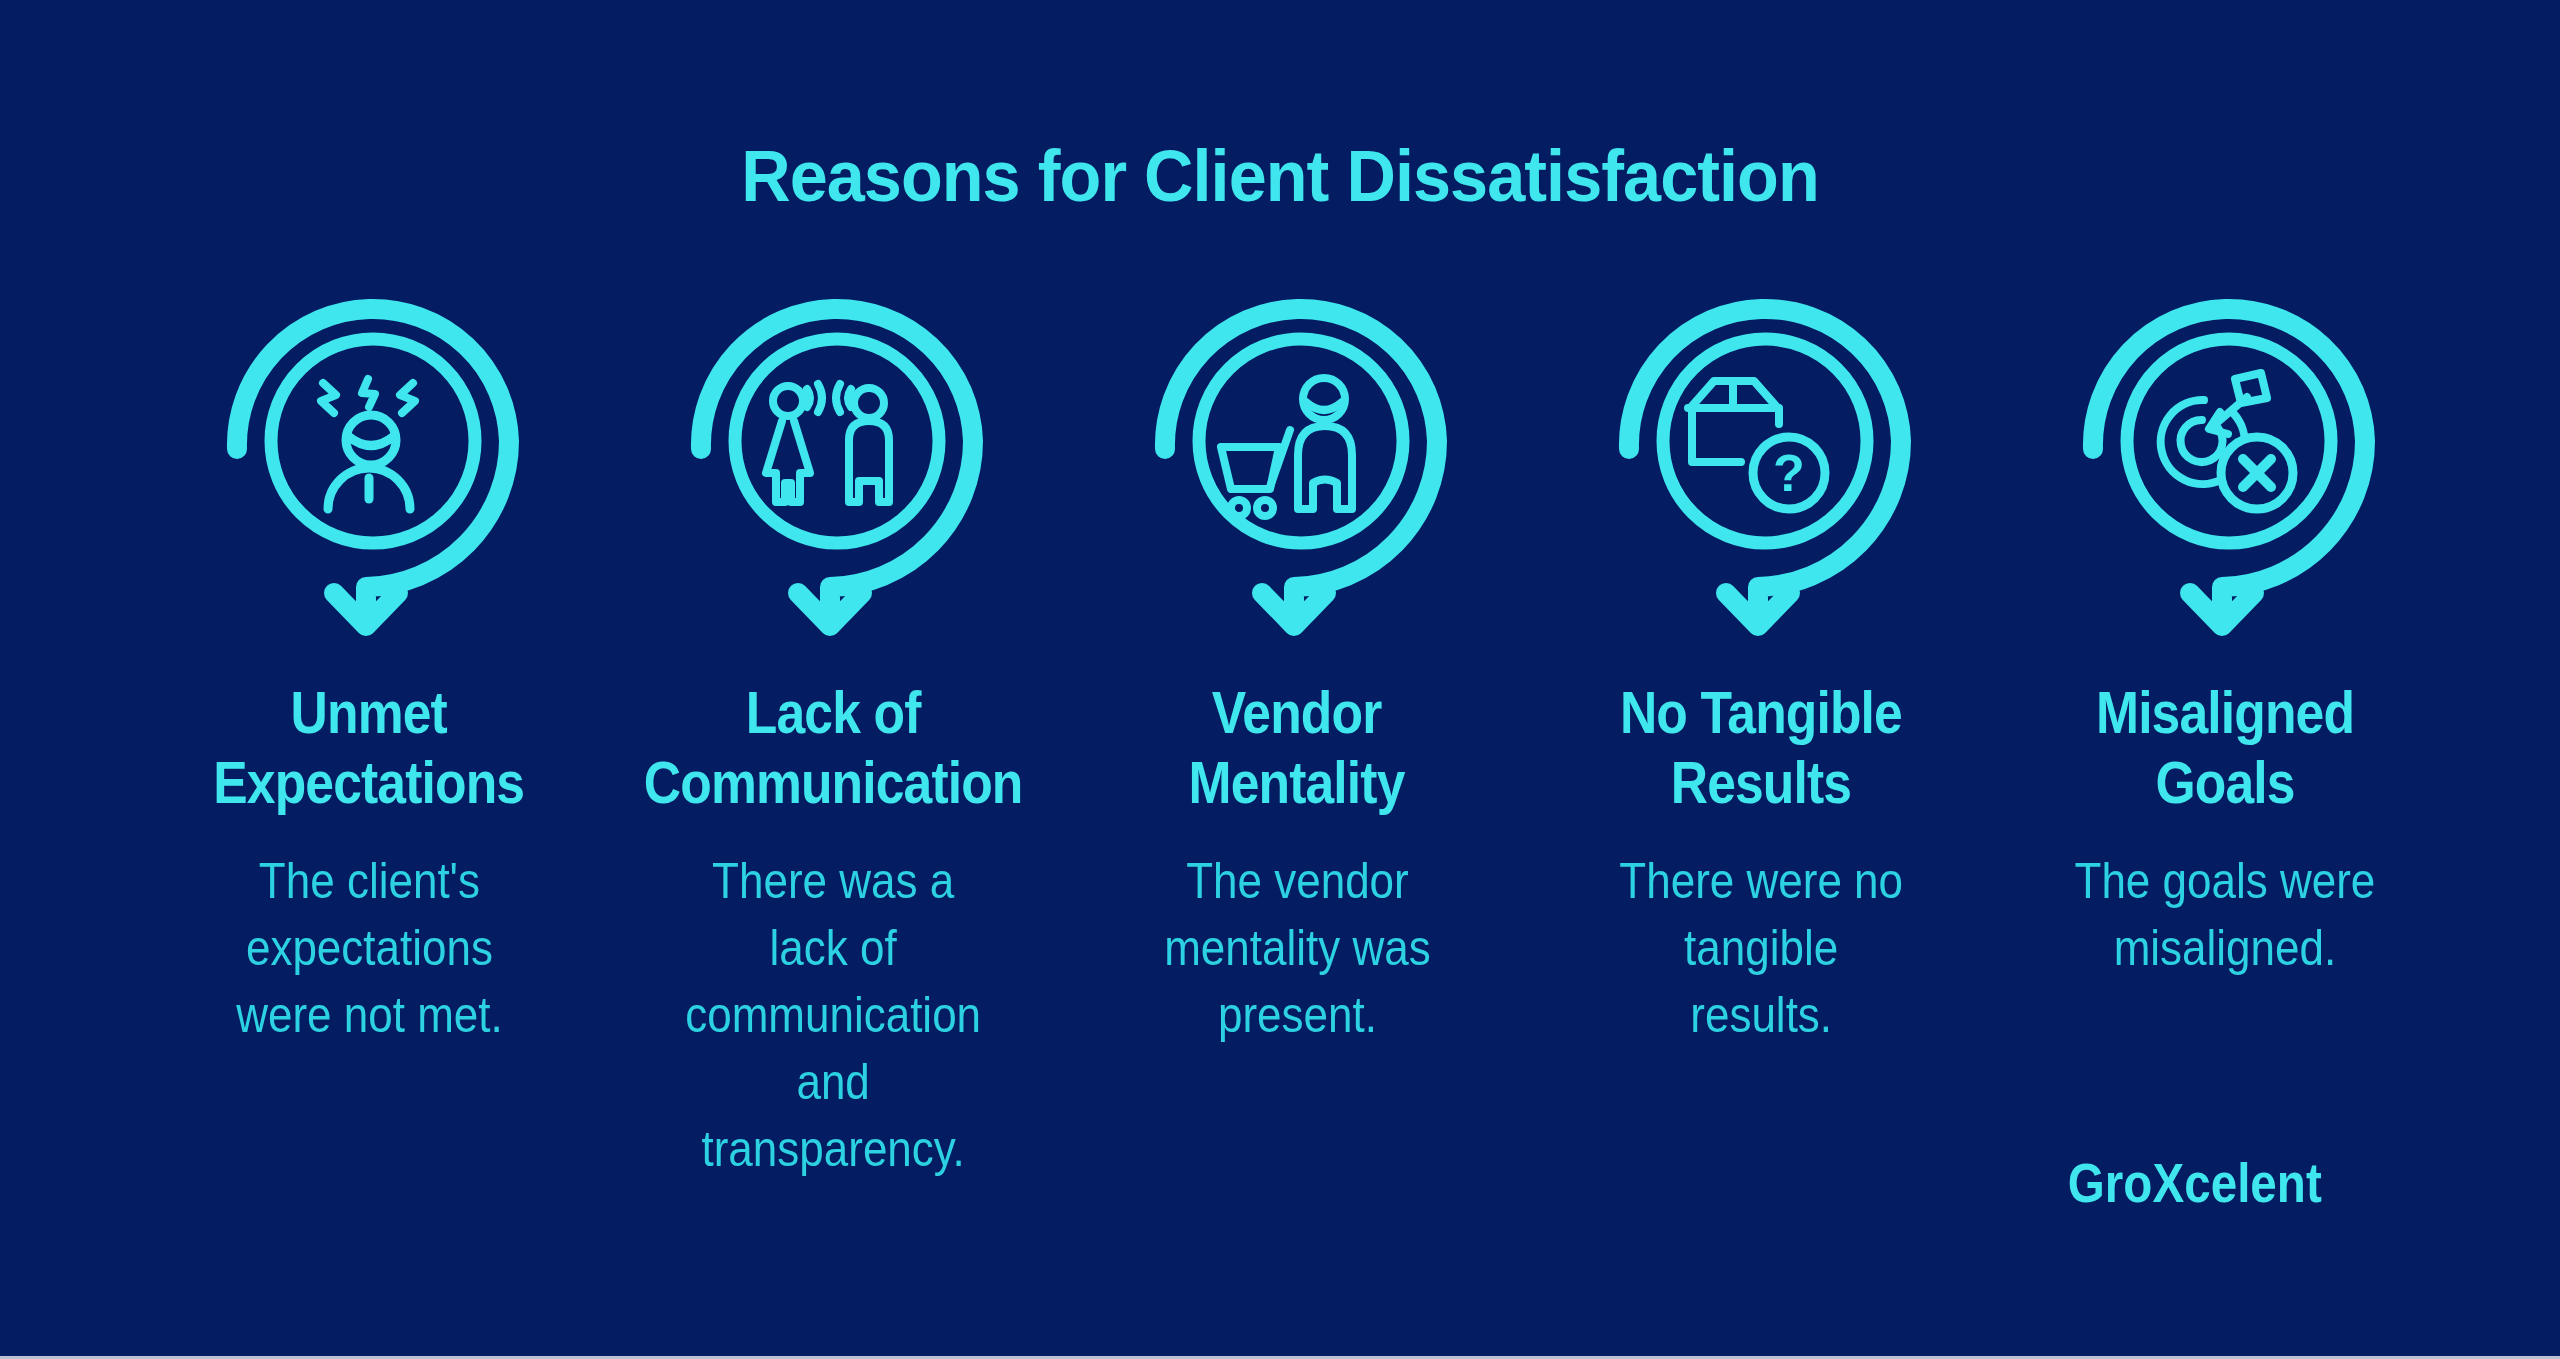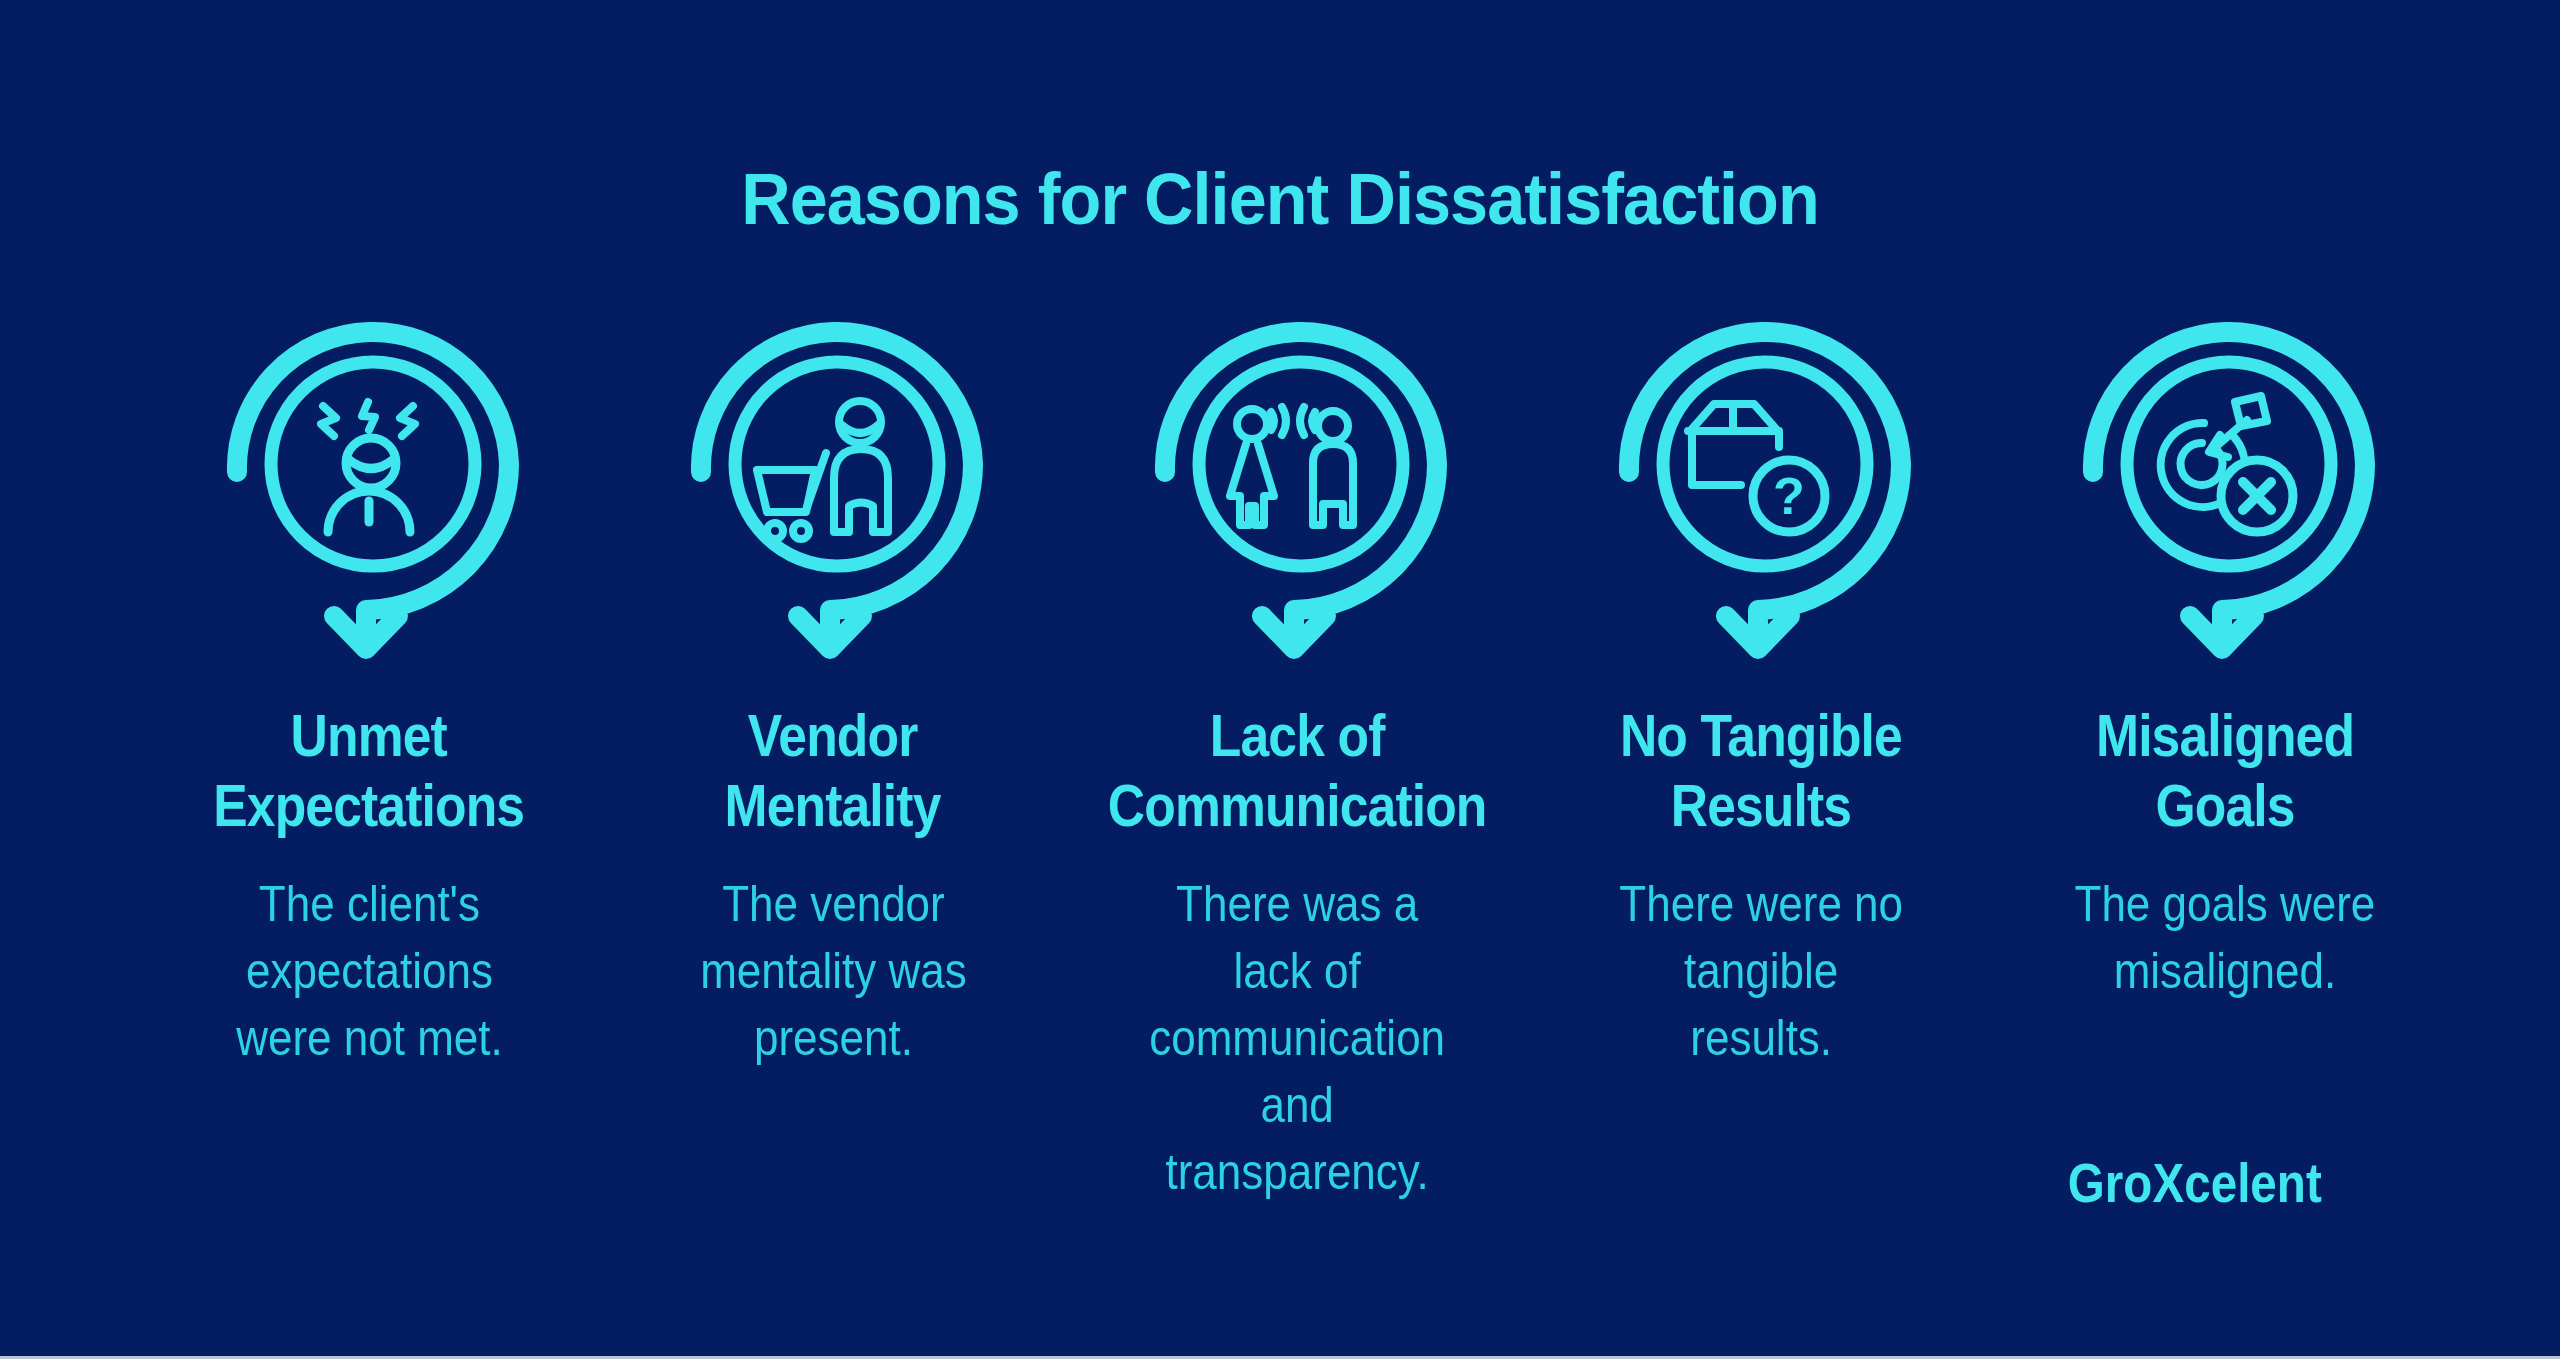--- a/index.html
+++ b/index.html
@@ -7,21 +7,21 @@
     --accent:#3fe6ee;
     --body:#2dd2e2;
   }
   *{margin:0;padding:0;box-sizing:border-box;}
   html,body{width:2560px;height:1359px;overflow:hidden;}
   body{
     background:var(--bg);
     font-family:"Liberation Sans", sans-serif;
     position:relative;
   }
-  .canvas{position:absolute;inset:0;background:var(--bg);margin-top:23px;}
+  .canvas{position:absolute;inset:0;background:var(--bg);}
   .title{
     position:absolute;
     top:136px;left:0;width:2560px;
     text-align:center;
     font-size:72px;font-weight:bold;line-height:80px;
     letter-spacing:-1px;
     color:var(--accent);
     white-space:pre-line;
     transform:scaleX(0.95);
     transform-origin:center center;
@@ -117,46 +117,20 @@
 
     <div class="column">
       <div class="icon-wrap">
         <svg viewBox="0 0 300 350" aria-hidden="true">
           <g>
             <path class="spiral" d="M 18 152 A 136 136 0 1 1 290 144 A 146 146 0 0 1 147 290 L 147 322"></path>
             <path class="spiral" d="M 115 296 L 147 329 L 179 296"></path>
             <circle class="ring" cx="154" cy="144" r="102"></circle>
           </g>
           <g>
-            <path class="pict" d="M 74 150 L 132 150 L 123 192 L 84 192 Z"></path>
-            <path class="pict" d="M 123 190 L 143 133"></path>
-            <circle class="pict" cx="92" cy="211" r="8"></circle>
-            <circle class="pict" cx="118" cy="211" r="8"></circle>
-            <circle class="pict" cx="177" cy="102" r="21"></circle>
-            <path class="pict" d="M 159 105 Q 177 121 195 105"></path>
-            <path class="pict" d="M 151 212 L 151 158 Q 151 129 178 129 Q 205 129 205 158 L 205 212 L 190 212 L 190 186 Q 178 179 166 186 L 166 212 Z"></path>
-          </g>
-        </svg>
-      </div>
-      <div class="col-title">Vendor
-Mentality</div>
-      <div class="col-desc">The vendor
-mentality was
-present.</div>
-    </div>
-
-    <div class="column">
-      <div class="icon-wrap">
-        <svg viewBox="0 0 300 350" aria-hidden="true">
-          <g>
-            <path class="spiral" d="M 18 152 A 136 136 0 1 1 290 144 A 146 146 0 0 1 147 290 L 147 322"></path>
-            <path class="spiral" d="M 115 296 L 147 329 L 179 296"></path>
-            <circle class="ring" cx="154" cy="144" r="102"></circle>
-          </g>
-          <g>
             <circle class="pict" cx="105" cy="104" r="15"></circle>
             <path class="pict" d="M 99 124 L 83 176 L 93 176 L 93 205 L 102 205 L 102 186 L 108 186 L 108 205 L 117 205 L 117 176 L 127 176 L 111 124"></path>
             <circle class="pict" cx="186" cy="106" r="15"></circle>
             <path class="pict" d="M 166 205 L 166 143 Q 166 124 186 124 Q 206 124 206 143 L 206 205 L 196 205 L 196 184 L 176 184 L 176 205 Z"></path>
             <path class="pict" d="M 124 92 Q 130 101 124 110"></path>
             <path class="pict" d="M 135 87 Q 143 101 135 115"></path>
             <path class="pict" d="M 168 92 Q 162 101 168 110"></path>
             <path class="pict" d="M 157 87 Q 149 101 157 115"></path>
           </g>
         </svg>
@@ -172,20 +146,46 @@
 
     <div class="column">
       <div class="icon-wrap">
         <svg viewBox="0 0 300 350" aria-hidden="true">
           <g>
             <path class="spiral" d="M 18 152 A 136 136 0 1 1 290 144 A 146 146 0 0 1 147 290 L 147 322"></path>
             <path class="spiral" d="M 115 296 L 147 329 L 179 296"></path>
             <circle class="ring" cx="154" cy="144" r="102"></circle>
           </g>
           <g>
+            <path class="pict" d="M 74 150 L 132 150 L 123 192 L 84 192 Z"></path>
+            <path class="pict" d="M 123 190 L 143 133"></path>
+            <circle class="pict" cx="92" cy="211" r="8"></circle>
+            <circle class="pict" cx="118" cy="211" r="8"></circle>
+            <circle class="pict" cx="177" cy="102" r="21"></circle>
+            <path class="pict" d="M 159 105 Q 177 121 195 105"></path>
+            <path class="pict" d="M 151 212 L 151 158 Q 151 129 178 129 Q 205 129 205 158 L 205 212 L 190 212 L 190 186 Q 178 179 166 186 L 166 212 Z"></path>
+          </g>
+        </svg>
+      </div>
+      <div class="col-title">Vendor
+Mentality</div>
+      <div class="col-desc">The vendor
+mentality was
+present.</div>
+    </div>
+
+    <div class="column">
+      <div class="icon-wrap">
+        <svg viewBox="0 0 300 350" aria-hidden="true">
+          <g>
+            <path class="spiral" d="M 18 152 A 136 136 0 1 1 290 144 A 146 146 0 0 1 147 290 L 147 322"></path>
+            <path class="spiral" d="M 115 296 L 147 329 L 179 296"></path>
+            <circle class="ring" cx="154" cy="144" r="102"></circle>
+          </g>
+          <g>
             <path class="pict" d="M 81 109 L 103 84 L 143 84 L 165 109"></path>
             <path class="pict" d="M 122 84 L 122 109"></path>
             <path class="pict" d="M 77 111 L 168 111 L 168 127"></path>
             <path class="pict" d="M 81 113 L 81 165 L 130 165"></path>
             <circle class="badge" cx="178" cy="176" r="36"></circle>
             <text class="qmark" x="178" y="194">?</text>
           </g>
         </svg>
       </div>
       <div class="col-title">No Tangible

